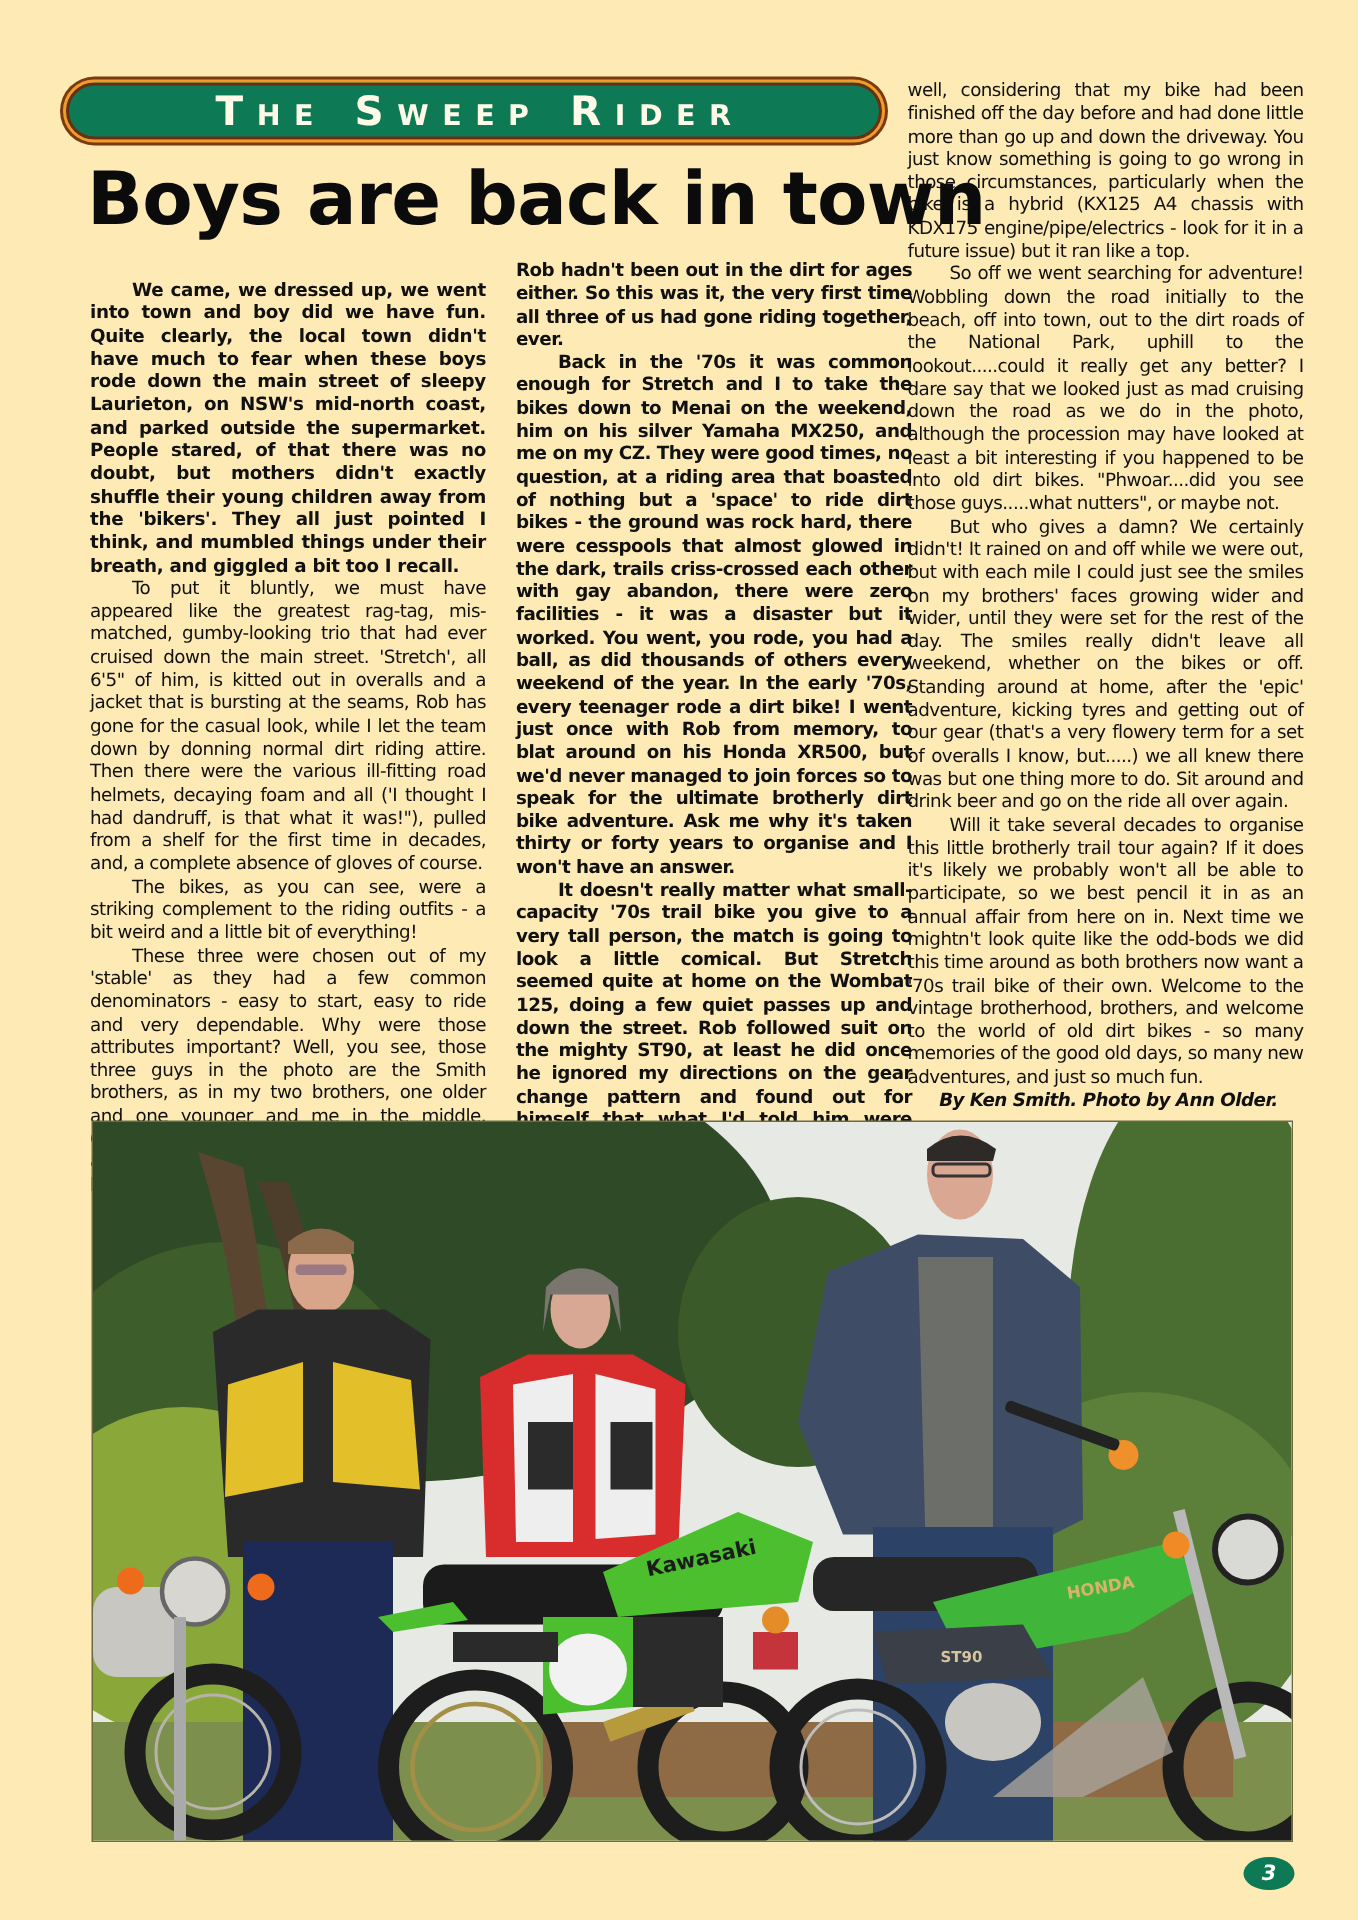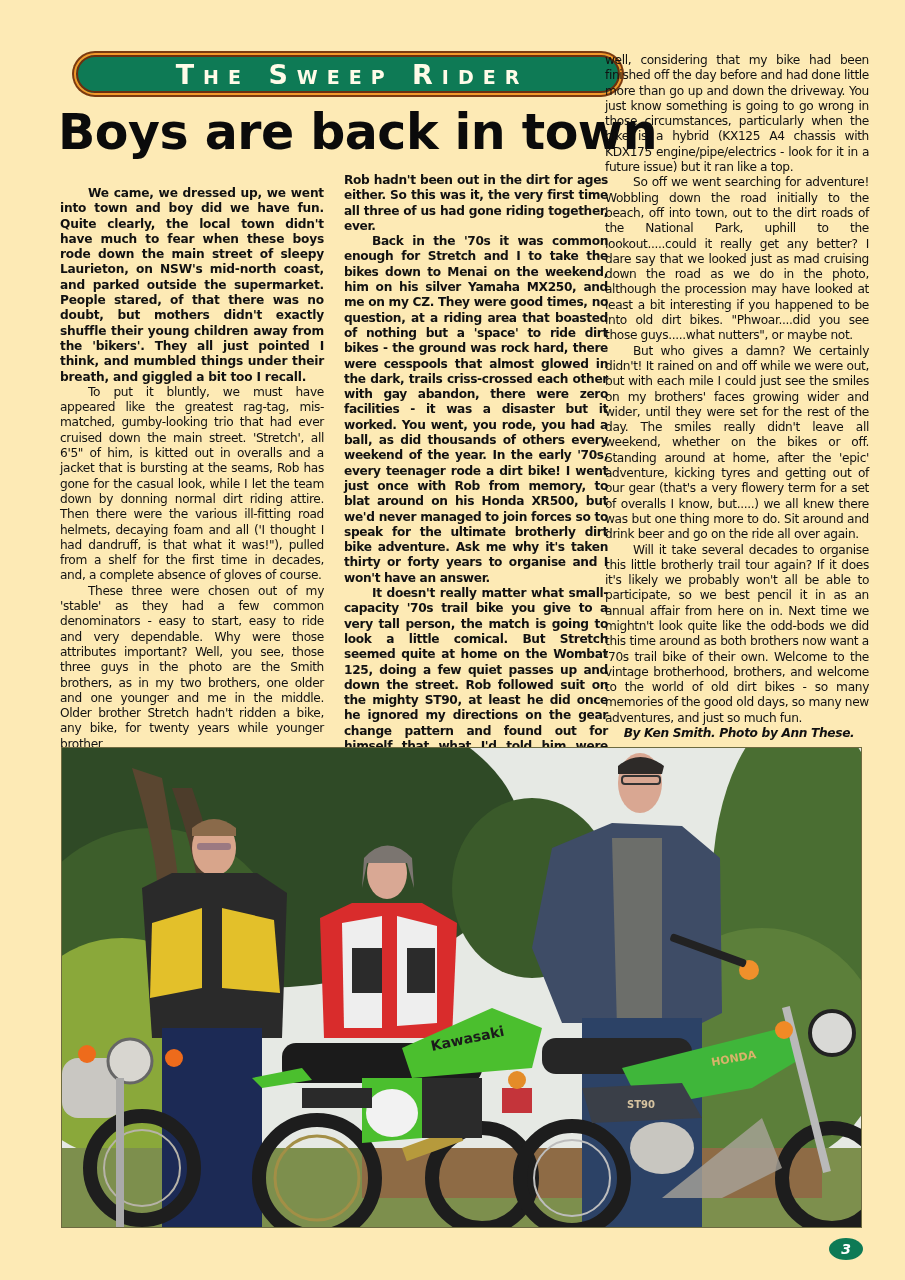--- a/index.html
+++ b/index.html
@@ -11,21 +11,20 @@
     color: #111;
   }
   .banner {
     position: absolute; left: 42px; top: 53px; width: 548px; height: 42px;
     border-radius: 22px;
     background: #0e7a55;
     border: 2px solid #f39a2b;
     box-shadow: 0 0 0 2px #7a3a10, inset 0 0 0 2px #6b2e0e;
     display: flex; align-items: center; justify-content: center;
     box-sizing: border-box;
-    margin-left: 32px;
   }
   .banner-text {
     color: #fffbe8; font-weight: bold; font-size: 27px; letter-spacing: 9px;
     font-family: "DejaVu Sans", sans-serif;
     font-variant: small-caps;
     text-transform: none;
     padding-left: 8px;
   }
   .headline {
     position: absolute; left: 58px; top: 104px; width: 540px;
@@ -66,36 +65,37 @@
 
 <div class="banner">
   <span class="banner-text">The Sweep Rider</span>
 </div>
 
 <div class="headline">Boys are back in town</div>
 
 <div class="col" id="c1">
   <p class="lead">We came, we dressed up, we went into town and boy did we have fun. Quite clearly, the local town didn't have much to fear when these boys rode down the main street of sleepy Laurieton, on NSW's mid-north coast, and parked outside the supermarket. People stared, of that there was no doubt, but mothers didn't exactly shuffle their young children away from the 'bikers'. They all just pointed I think, and mumbled things under their breath, and giggled a bit too I recall.</p>
   <p>To put it bluntly, we must have appeared like the greatest rag-tag, mis-matched, gumby-looking trio that had ever cruised down the main street.  'Stretch', all 6'5" of him, is kitted out in overalls and a jacket that is bursting at the seams, Rob has gone for the casual look, while I let the team down by donning normal dirt riding attire.  Then there were the various ill-fitting road helmets, decaying foam and all ('I thought I had dandruff, is that what it was!"), pulled from a shelf for the first time in decades, and, a complete absence of gloves of course.</p>
+  <p>The bikes, as you can see, were a striking complement to the riding outfits - a bit weird and a little bit of everything!</p>
   <p>These three were chosen out of my 'stable' as they had a few common denominators - easy to start, easy to ride and very dependable. Why were those attributes important?  Well, you see, those three guys in the photo are the Smith brothers, as in my two brothers, one older and one younger and me in the middle. Older brother Stretch hadn't ridden a bike, any bike, for twenty years while younger brother</p>
 </div>
 
 <div class="col" id="c2">
   <p class="cont">Rob hadn't been out in the dirt for ages either. So this was it, the very first time all three of us had gone riding together, ever.</p>
   <p>Back in the '70s it was common enough for Stretch and I to take the bikes down to Menai on the weekend, him on his silver Yamaha MX250, and me on my CZ.  They were good times, no question, at a riding area that boasted of nothing but a 'space' to ride dirt bikes - the ground was rock hard, there were cesspools that almost glowed in the dark, trails criss-crossed each other with gay abandon, there were zero facilities - it was a disaster but it worked.  You went, you rode, you had a ball, as did thousands of others every weekend of the year.  In the early '70s, every teenager rode a dirt bike!  I went just once with Rob from memory, to blat around on his Honda XR500, but we'd never managed to join forces so to speak for the ultimate brotherly dirt bike adventure. Ask me why it's taken thirty or forty years to organise and I won't have an answer.</p>
   <p>It doesn't really matter what small-capacity '70s trail bike you give to a very tall person, the match is going to look a little comical.  But Stretch seemed quite at home on the Wombat 125, doing a few quiet passes up and down the street.  Rob followed suit on the mighty ST90, at least he did once he ignored my directions on the gear change pattern and found out for himself that what I'd told him were complete lies.  Sorry about that.</p>
   <p>There was some trepidation on my part as</p>
 </div>
 
 <div class="col" id="c3">
   <p class="cont">well, considering that my bike had been finished off the day before and had done little more than go up and down the driveway. You just know something is going to go wrong in those circumstances, particularly when the bike is a hybrid (KX125 A4 chassis with KDX175 engine/pipe/electrics - look for it in a future issue) but it ran like a top.</p>
   <p>So off we went searching for adventure! Wobbling down the road initially to the beach, off into town, out to the dirt roads of the National Park, uphill to the lookout.....could it really get any better?  I dare say that we looked just as mad cruising down the road as we do in the photo, although the procession may have looked at least a bit interesting if you happened to be into old dirt bikes. "Phwoar....did you see those guys.....what nutters", or maybe not.</p>
   <p>But who gives a damn? We certainly didn't! It rained on and off while we were out, but with each mile I could just see the smiles on my brothers' faces growing wider and wider, until they were set for the rest of the day. The smiles really didn't leave all weekend, whether on the bikes or off.  Standing around at home, after the 'epic' adventure, kicking tyres and getting out of our gear (that's a very flowery term for a set of overalls I know, but.....) we all knew there was but one thing more to do.  Sit around and drink beer and go on the ride all over again.</p>
   <p>Will it take several decades to organise this little brotherly trail tour again?  If it does it's likely we probably won't all be able to participate, so we best pencil it in as an annual affair from here on in.  Next time we mightn't look quite like the odd-bods we did this time around as both brothers now want a '70s trail bike of their own.  Welcome to the vintage brotherhood, brothers, and welcome to the world of old dirt bikes - so many memories of the good old days, so many new adventures, and just so much fun.</p>
-  <p class="byline">By Ken Smith. Photo by Ann These.</p>
+  <p class="byline">By Ken Smith. Photo by Ann Older.</p>
 </div>
 
 <div class="photo" aria-label="Three Smith brothers standing behind three vintage dirt bikes: a silver trail bike (left), a green Kawasaki (centre) and a green Honda ST90 (right), trees and overcast sky behind">
   <svg width="801" height="481" viewBox="0 0 801 481">
 
     <rect x="0" y="0" width="801" height="481" fill="#e6e9e4"></rect>
 
     <ellipse cx="200" cy="90" rx="260" ry="150" fill="#2f4a26"></ellipse>
     <ellipse cx="90" cy="200" rx="130" ry="120" fill="#3d5e2b"></ellipse>
     <ellipse cx="60" cy="300" rx="110" ry="110" fill="#8aa83a"></ellipse>

